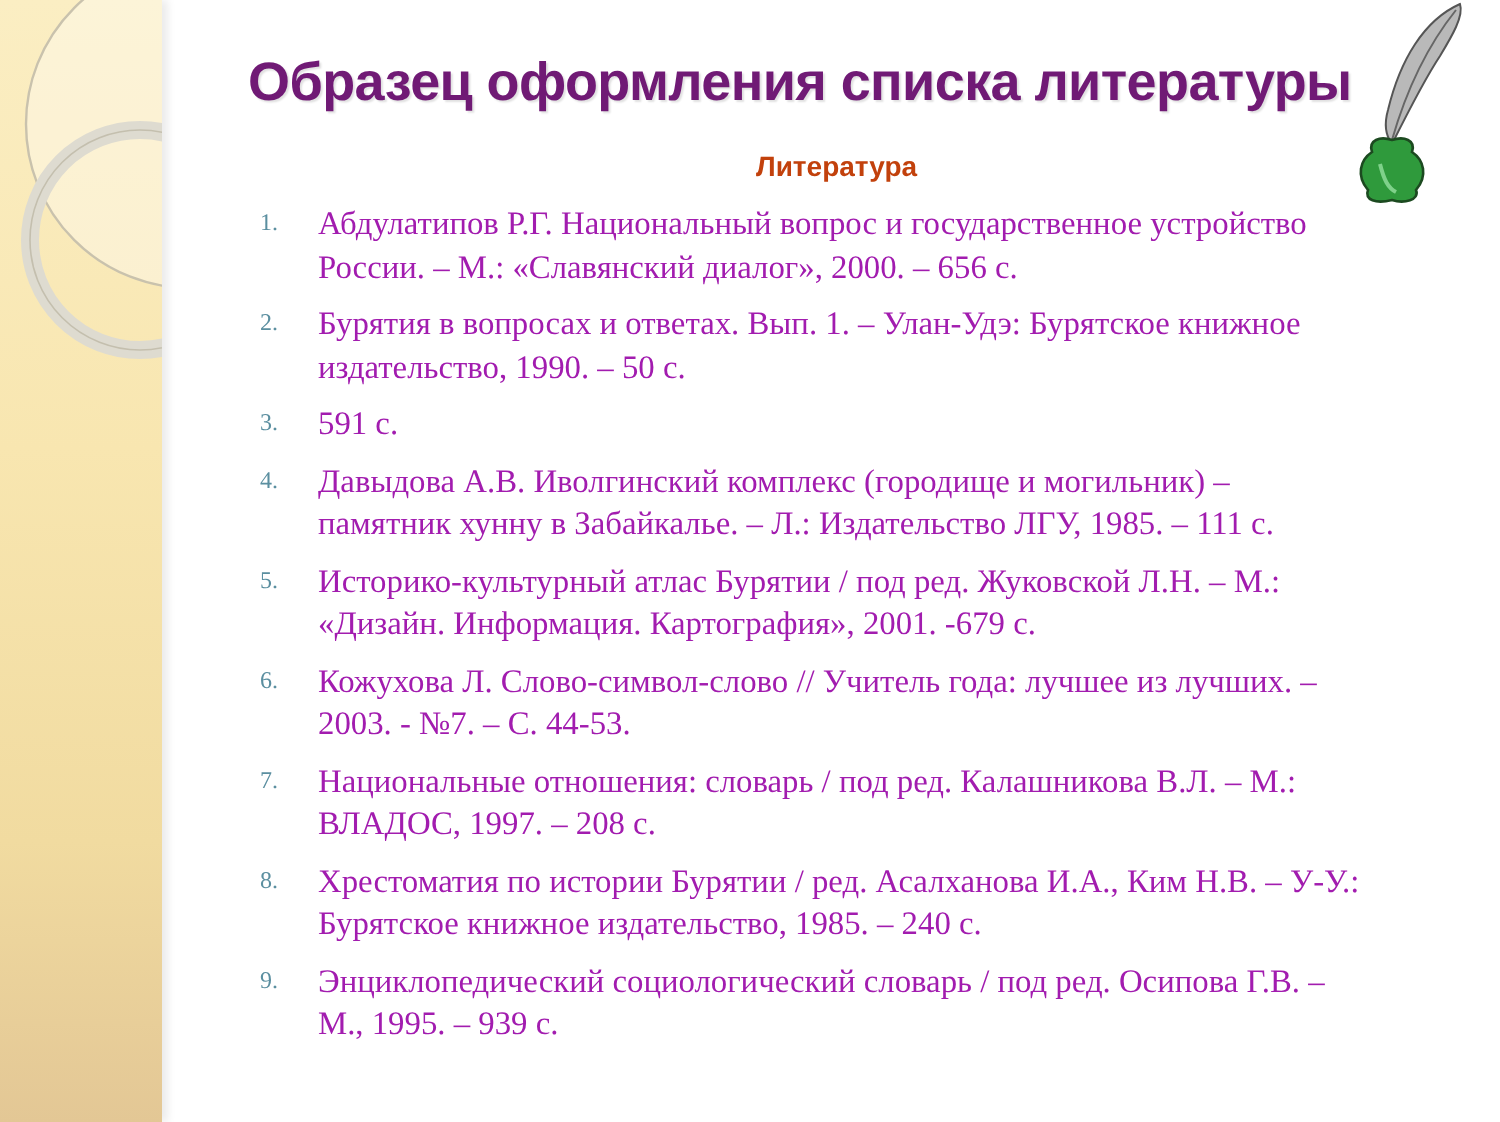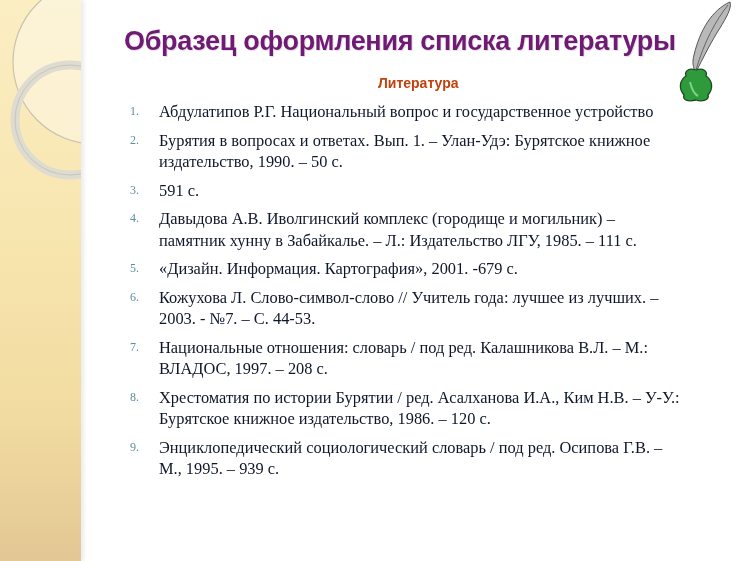--- a/index.html
+++ b/index.html
@@ -27,21 +27,21 @@
       position: absolute; left: 378px; top: 75px;
       font-family: "Liberation Sans", sans-serif;
       font-weight: bold; font-size: 14px; color: #c2410c;
     }
     .list { position: absolute; left: 124px; top: 101px; width: 620px; }
     .item { position: relative; margin-bottom: 7px; }
     .num {
       position: absolute; left: 6px; top: 3px;
       font-size: 12px; color: #5b8fa0;
     }
-    .lines { margin-left: 35px; font-size: 16.4px; line-height: 21.5px; color: #0f172a; }
+    .lines { margin-left: 35px; font-size: 16.4px; line-height: 21.5px; color: #a21caf; }
     .line { white-space: nowrap; display: block; }
   </style>
 </head>
 <body>
 
 <div class="side-band">
   <svg width="81" height="561" viewBox="0 0 81 561">
     <circle cx="95" cy="62" r="82" fill="rgba(255,255,255,0.35)" stroke="#c9c2ad" stroke-width="1.2"></circle>
     <circle cx="70" cy="120" r="55" fill="none" stroke="#dedbd0" stroke-width="9"></circle>
     <circle cx="70" cy="120" r="55" fill="none" stroke="#c4bfae" stroke-width="0.8"></circle>
@@ -59,20 +59,21 @@
   </svg>
 </div>
 
 <div class="subtitle">Литература</div>
 
 <div class="list">
   <div class="item">
     <span class="num">1.</span>
     <div class="lines">
       <span class="line">Абдулатипов Р.Г. Национальный вопрос и государственное устройство</span>
+      <span class="line">России. – М.: «Славянский диалог», 2000. – 656 с.</span>
     </div>
   </div>
   <div class="item">
     <span class="num">2.</span>
     <div class="lines">
       <span class="line">Бурятия в вопросах и ответах. Вып. 1. – Улан-Удэ: Бурятское книжное</span>
       <span class="line">издательство, 1990. – 50 с.</span>
     </div>
   </div>
   <div class="item">
@@ -84,20 +85,21 @@
   <div class="item">
     <span class="num">4.</span>
     <div class="lines">
       <span class="line">Давыдова А.В. Иволгинский комплекс (городище и могильник) –</span>
       <span class="line">памятник хунну в Забайкалье. – Л.: Издательство ЛГУ, 1985. – 111 с.</span>
     </div>
   </div>
   <div class="item">
     <span class="num">5.</span>
     <div class="lines">
+      <span class="line">Историко-культурный атлас Бурятии / под ред. Жуковской Л.Н. – М.:</span>
       <span class="line">«Дизайн. Информация. Картография», 2001. -679 с.</span>
     </div>
   </div>
   <div class="item">
     <span class="num">6.</span>
     <div class="lines">
       <span class="line">Кожухова Л. Слово-символ-слово // Учитель года: лучшее из лучших. –</span>
       <span class="line">2003. - №7. – С. 44-53.</span>
     </div>
   </div>
@@ -105,21 +107,21 @@
     <span class="num">7.</span>
     <div class="lines">
       <span class="line">Национальные отношения: словарь / под ред. Калашникова В.Л. – М.:</span>
       <span class="line">ВЛАДОС, 1997. – 208 с.</span>
     </div>
   </div>
   <div class="item">
     <span class="num">8.</span>
     <div class="lines">
       <span class="line">Хрестоматия по истории Бурятии / ред. Асалханова И.А., Ким Н.В. – У-У.:</span>
-      <span class="line">Бурятское книжное издательство, 1986. – 120 с.</span>
+      <span class="line">Бурятское книжное издательство, 1985. – 240 с.</span>
     </div>
   </div>
   <div class="item">
     <span class="num">9.</span>
     <div class="lines">
       <span class="line">Энциклопедический социологический словарь / под ред. Осипова Г.В. –</span>
       <span class="line">М., 1995. – 939 с.</span>
     </div>
   </div>
 </div>

